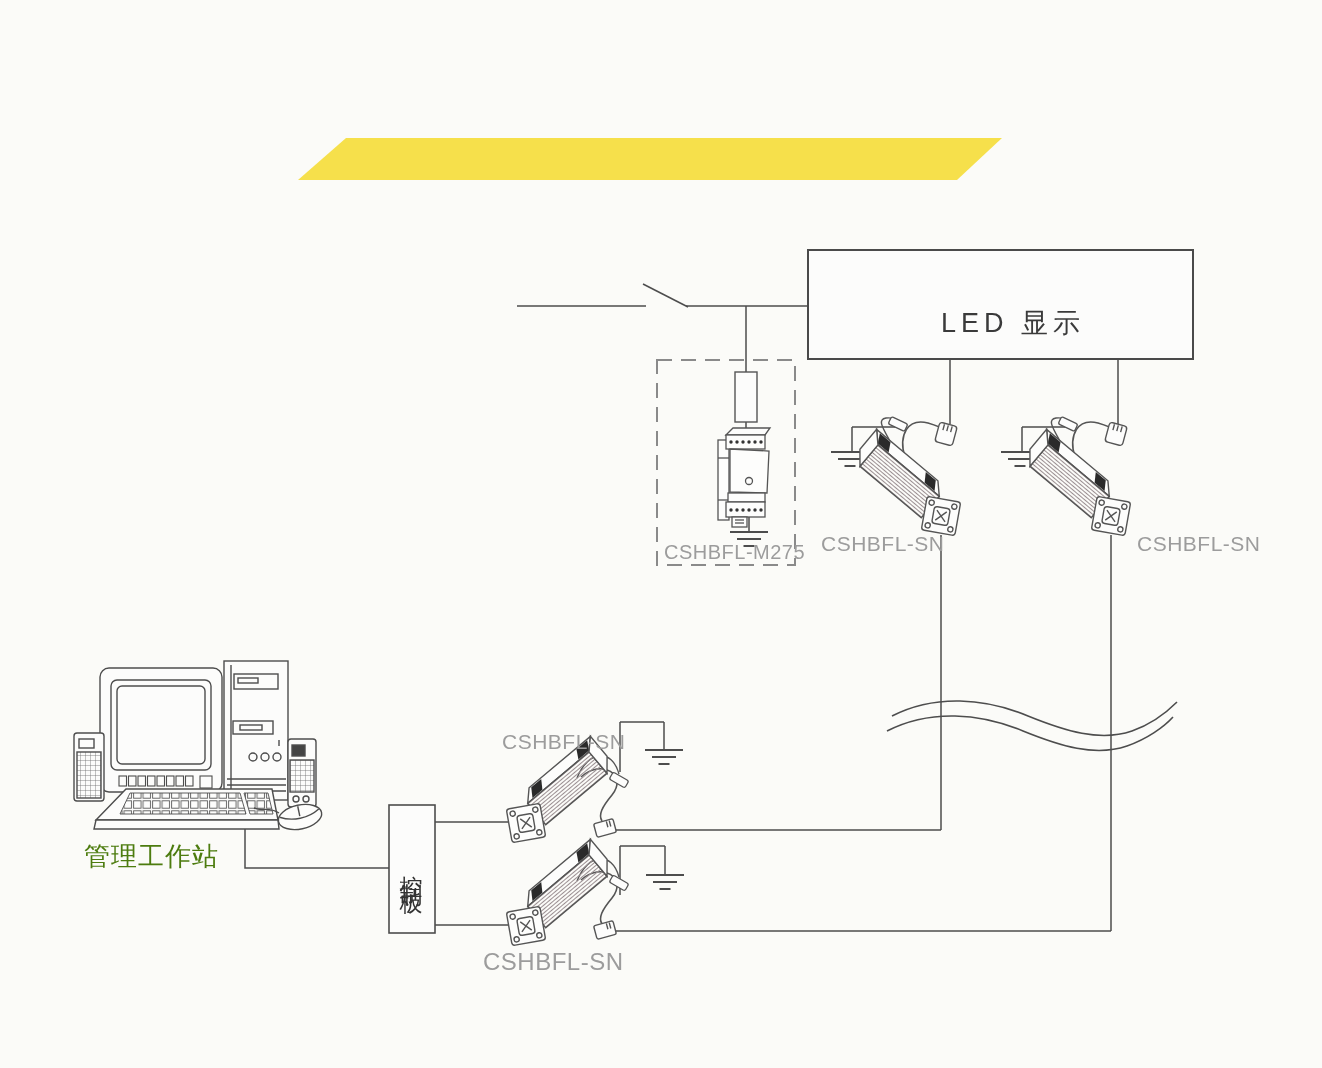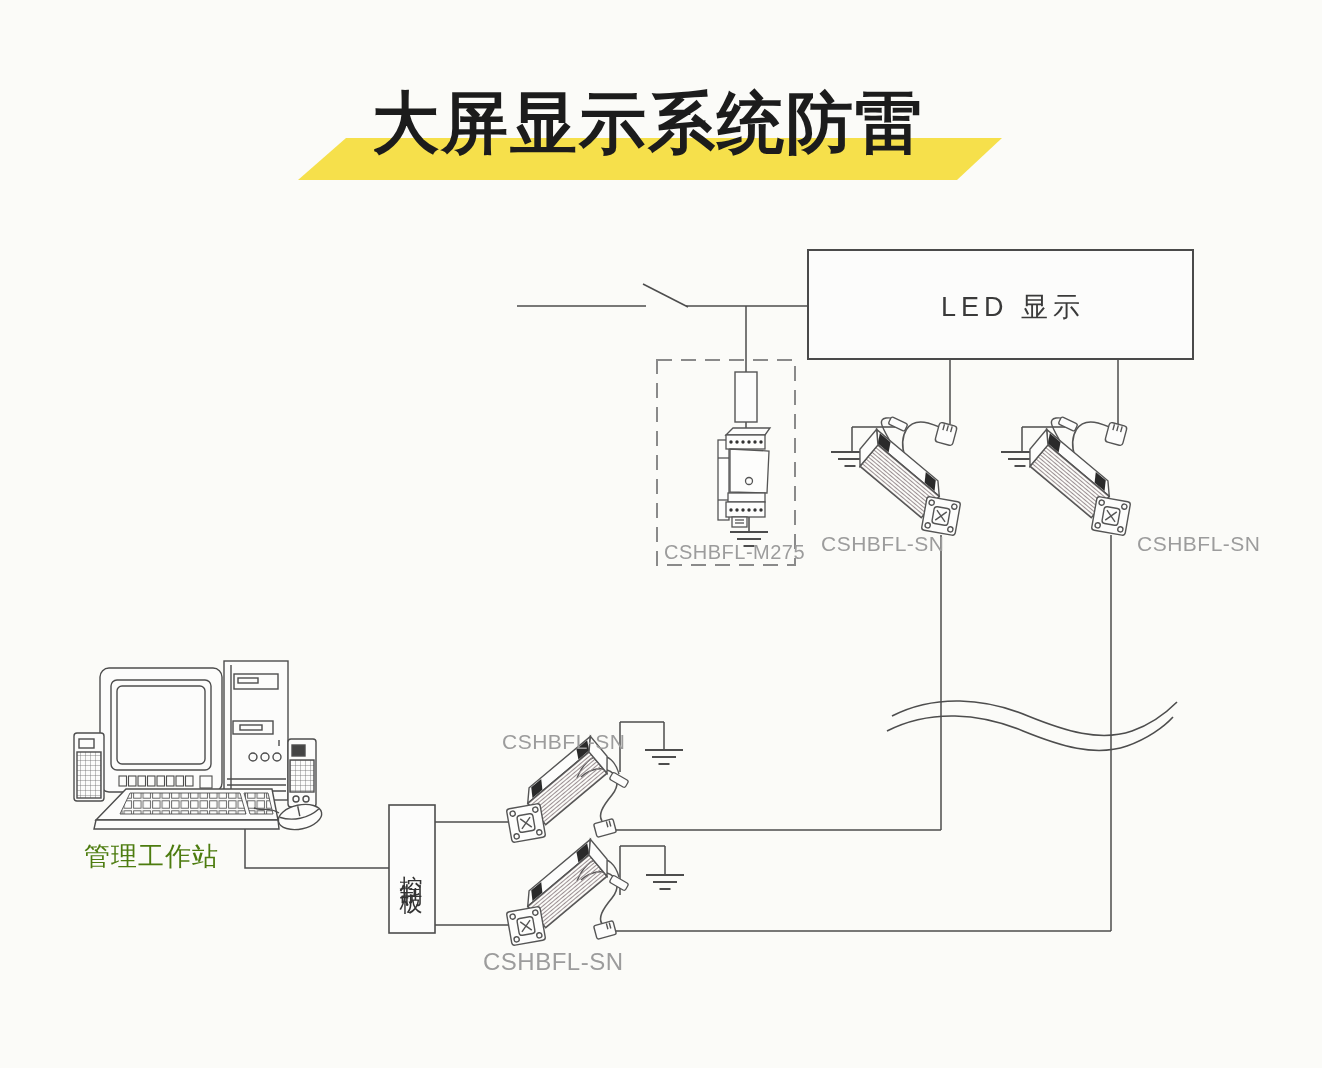--- a/index.html
+++ b/index.html
@@ -16,21 +16,21 @@
     background:#f6e04b;
     clip-path:polygon(48px 0,100% 0,calc(100% - 45px) 100%,0 100%);
   }
   .page-title{
     left:372px;top:88px;width:600px;
     font-size:67px;font-weight:900;letter-spacing:2px;color:#1c1c1c;
     white-space:nowrap;line-height:1.05;
   }
   
   .lbl-gray{color:#9c9c9c;font-size:21px;letter-spacing:0.5px;white-space:nowrap;}
-  .led-label{left:941px;top:289px;font-size:27px;letter-spacing:5px;color:#3a3a3a;white-space:nowrap;}
+  .led-label{left:941px;top:305px;font-size:27px;letter-spacing:5px;color:#3a3a3a;white-space:nowrap;}
   .m275-label{left:664px;top:541px;font-size:20px;}
   .sn1-label{left:821px;top:532px;}
   .sn2-label{left:1137px;top:532px;}
   .sn3-label{left:502px;top:730px;}
   .sn4-label{left:483px;top:948px;font-size:24px;}
   .ws-label{left:84px;top:839px;font-size:26px;color:#4d7c0f;letter-spacing:1px;white-space:nowrap;}
   .cb-label{
     left:389px;top:805px;width:46px;height:128px;
     display:flex;align-items:center;justify-content:center;
     writing-mode:vertical-rl;text-orientation:upright;
@@ -275,21 +275,20 @@
       <path d="M279,813 C268,806 262,812 254,808"></path>
       <g transform="translate(300,817) rotate(-12)">
         <ellipse cx="0" cy="0" rx="22" ry="12" fill="#fcfcfb"></ellipse>
         <path d="M-20,-4 C-8,3 8,3 20,-4"></path>
         <line x1="0" y1="-11" x2="0" y2="-1"></line>
       </g>
     </g>
   </svg>
 
   <div class="abs title-highlight"></div>
-  <div class="abs page-title">大屏显示系统防雷</div>
 
   <div class="abs led-label">LED 显示</div>
   <div class="abs lbl-gray m275-label">CSHBFL-M275</div>
   <div class="abs lbl-gray sn1-label">CSHBFL-SN</div>
   <div class="abs lbl-gray sn2-label">CSHBFL-SN</div>
   <div class="abs lbl-gray sn3-label">CSHBFL-SN</div>
   <div class="abs lbl-gray sn4-label">CSHBFL-SN</div>
   <div class="abs ws-label">管理工作站</div>
   <div class="abs cb-label">控制板</div>
 

